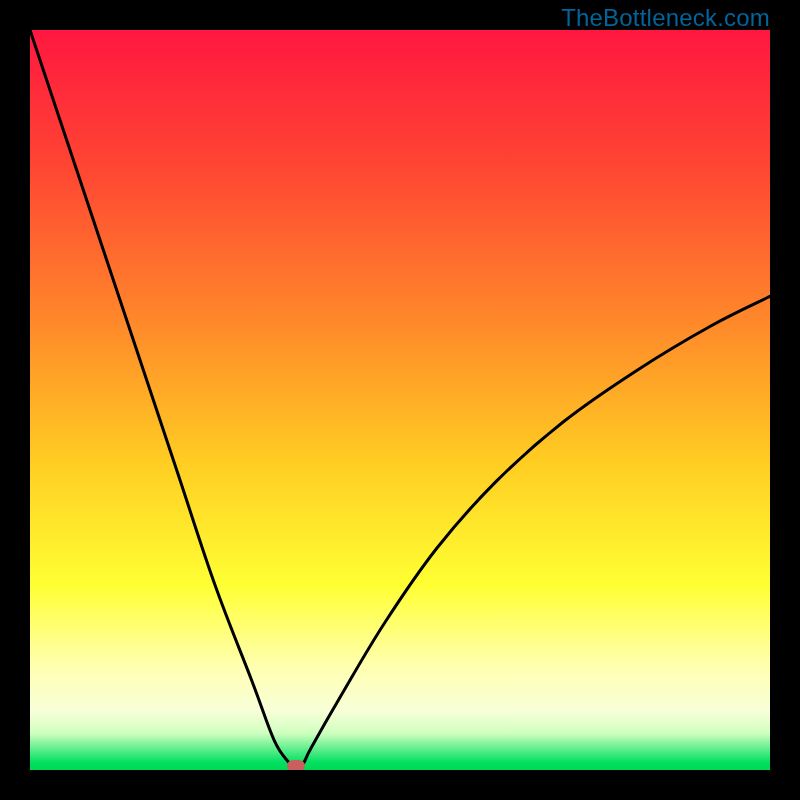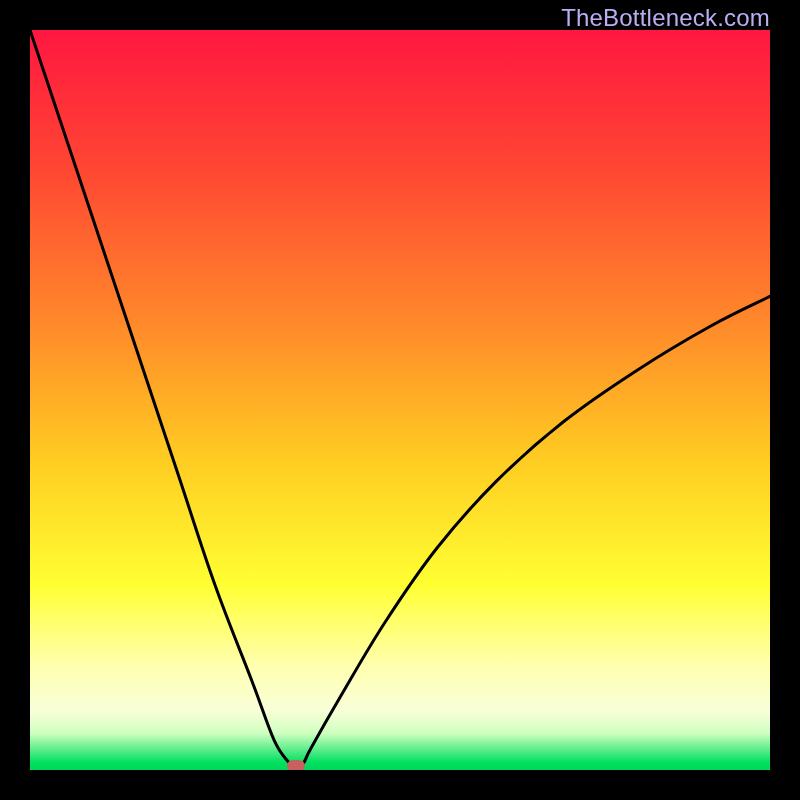--- a/index.html
+++ b/index.html
@@ -23,21 +23,21 @@
     position: absolute;
     left: 0;
     top: 0;
     width: 100%;
     height: 100%;
   }
   .watermark {
     position: absolute;
     top: 4px;
     right: 30px;
-    color: #c4b5fd;
+    color: #0369a1;
     font-size: 24px;
     font-weight: 500;
     letter-spacing: 0.2px;
     opacity: 0.96;
   }
   .curve-svg {
     position: absolute;
     left: 0;
     top: 0;
     width: 100%;

